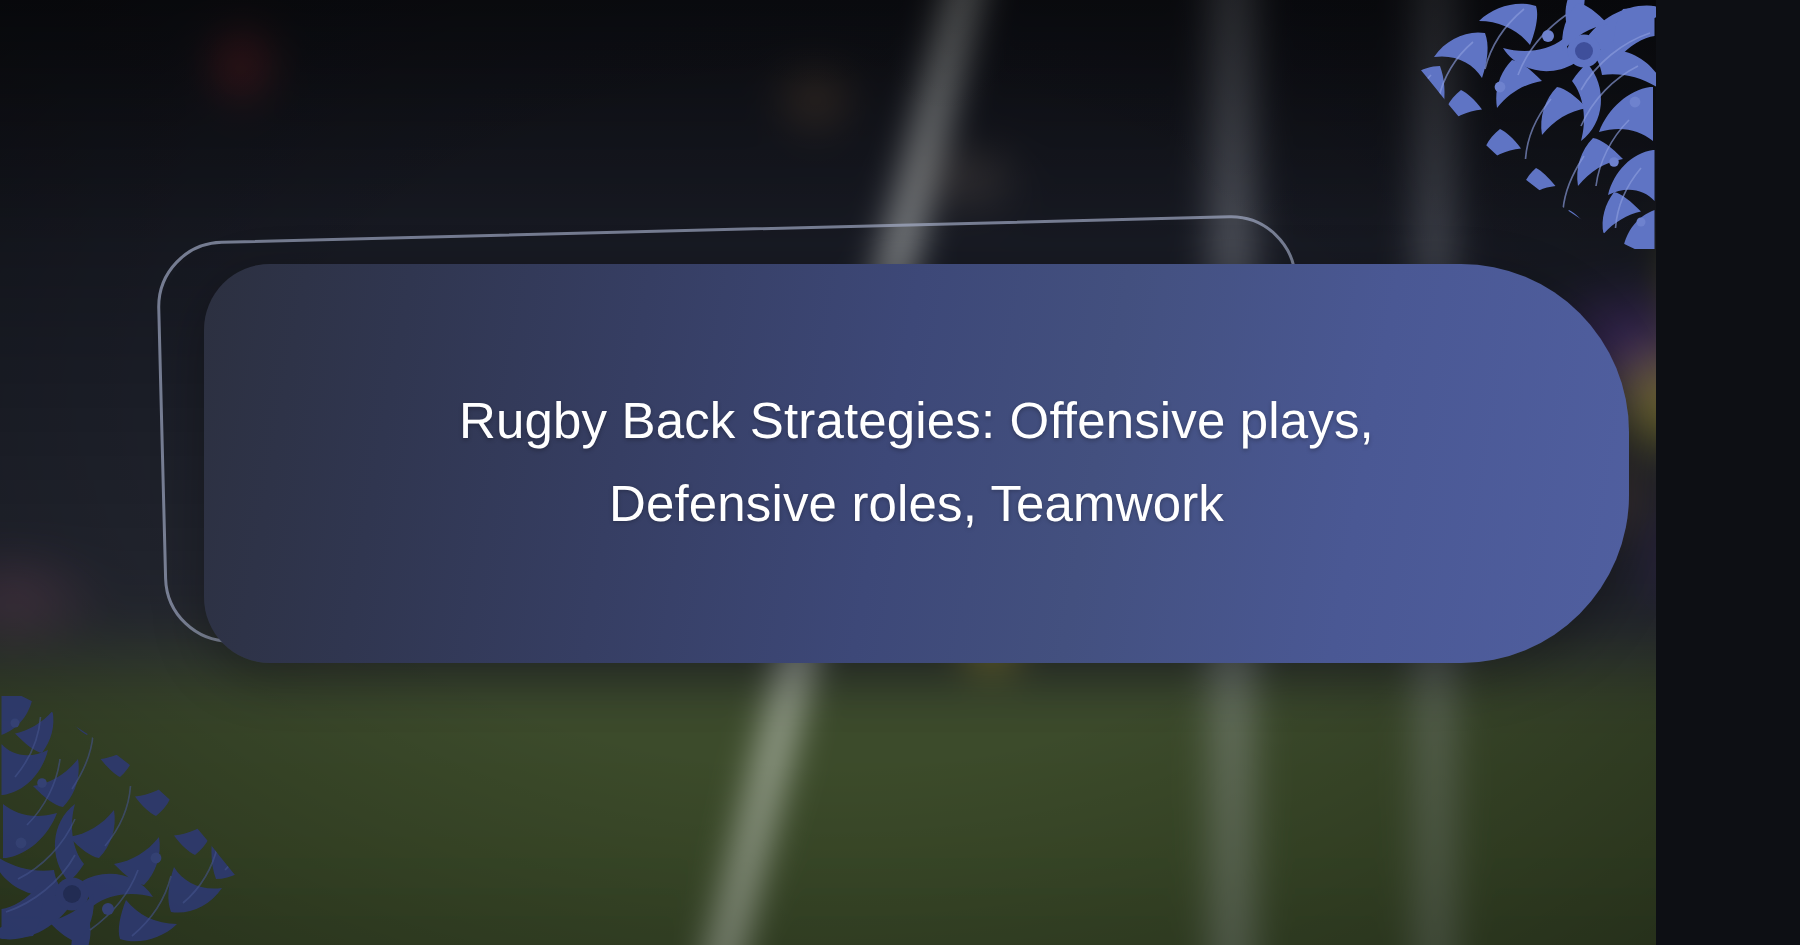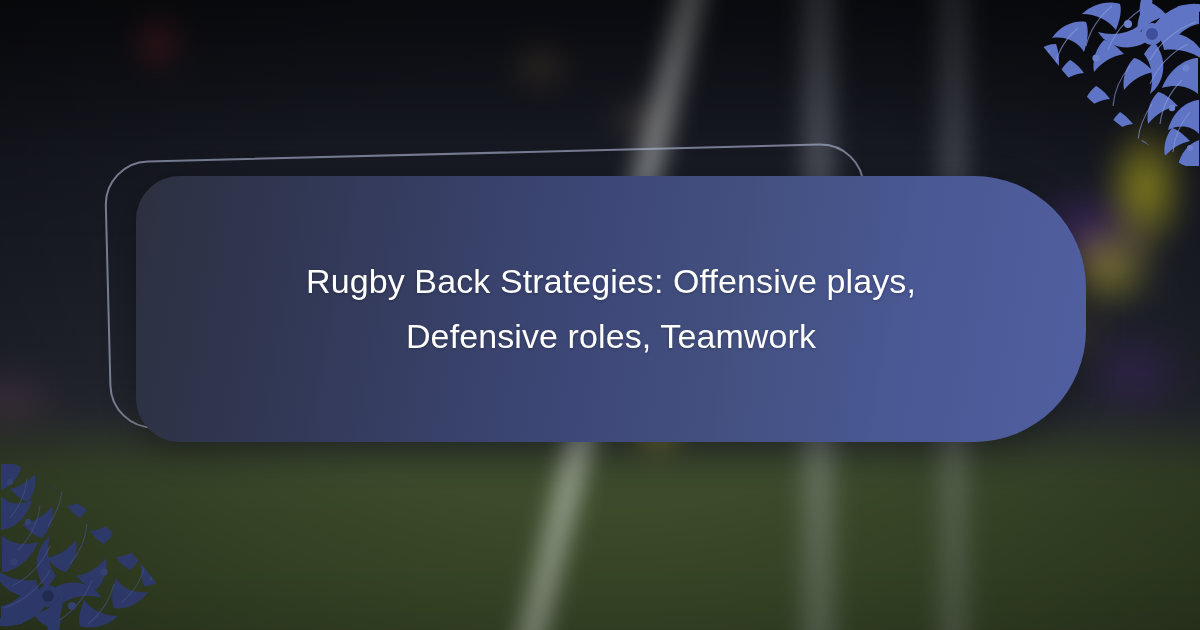--- a/index.html
+++ b/index.html
@@ -7,21 +7,21 @@
 
   html, body {
     width:1200px; height:630px;
     overflow:hidden;
     background:#0d0f14;
     font-family:"Liberation Sans", sans-serif;
   }
 
   #stage {
     position:relative;
-    width:1200px; height:630px;
+    width:1104px; height:630px;
     overflow:hidden;
   }
 
   
   .bg-photo {
     position:absolute; inset:-60px;
     background-color:#14161d;
     background-image:
       
       radial-gradient(ellipse 70px 50px at 345px 10px,  rgba(150,40,45,.55), rgba(150,40,45,0) 70%),

